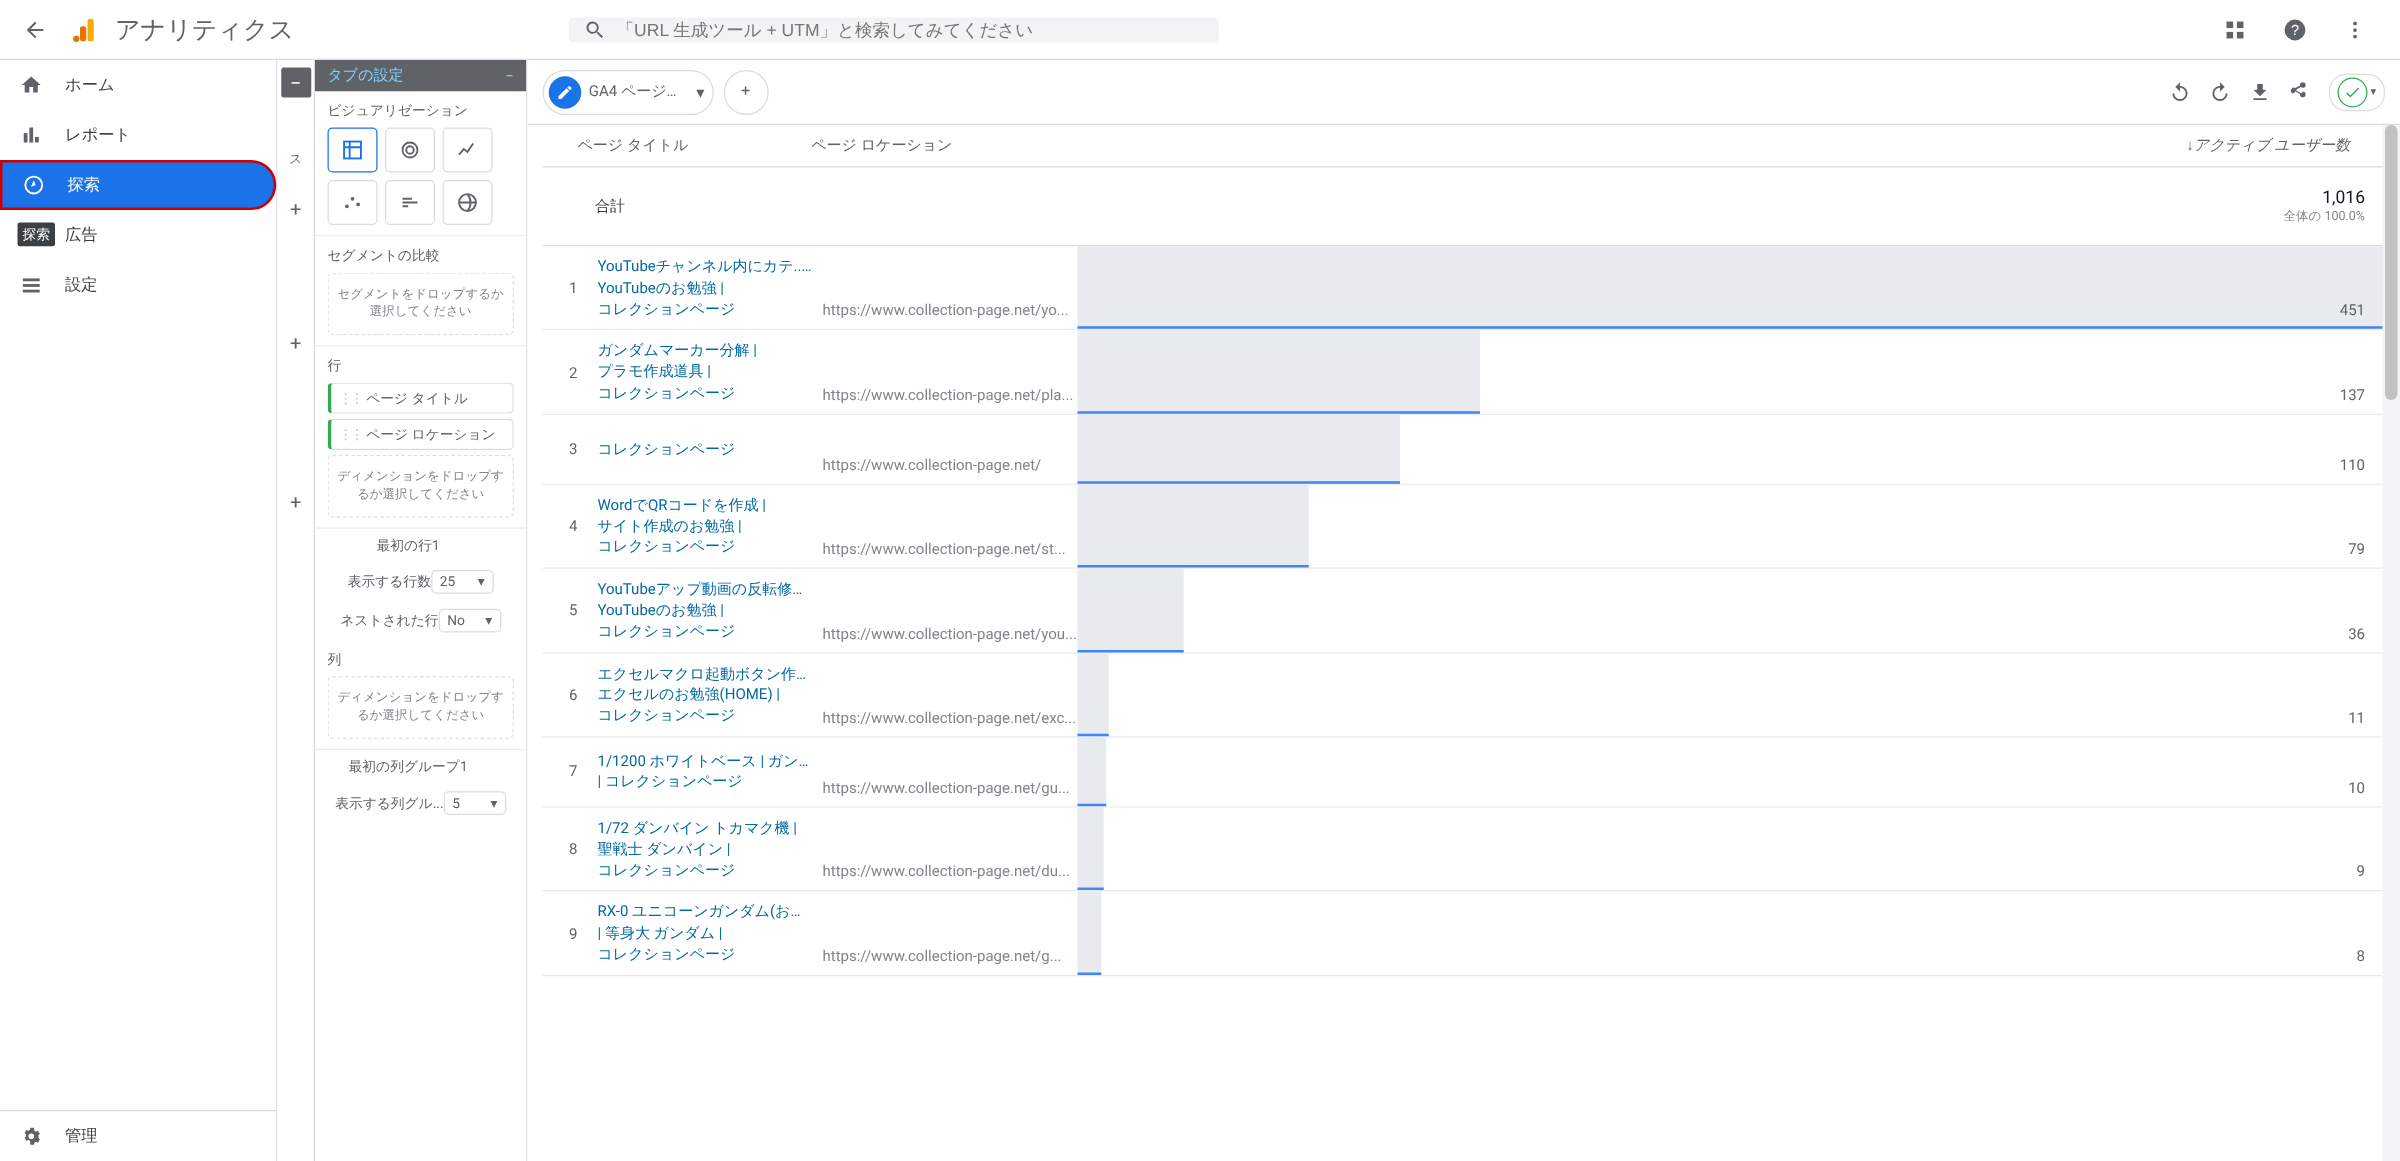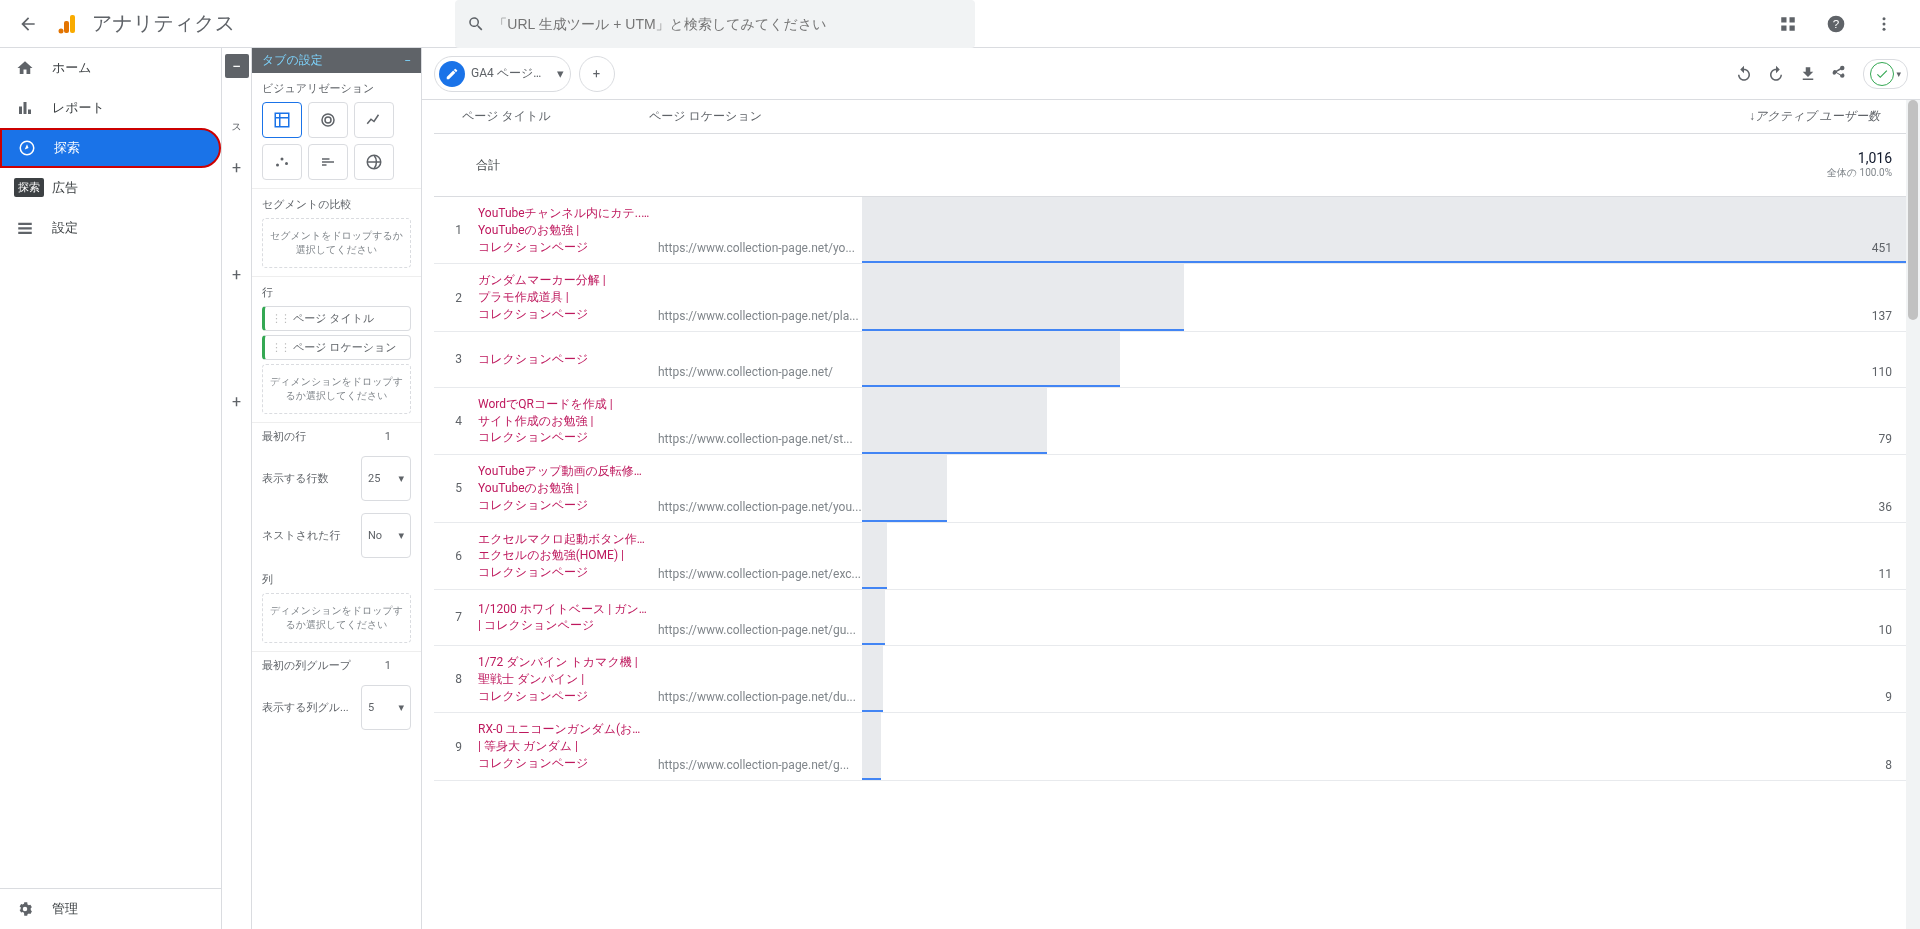--- a/index.html
+++ b/index.html
@@ -2,21 +2,21 @@
 <html><head>
 <meta charset="utf-8">
 <style>
 * { box-sizing: border-box; margin: 0; padding: 0; }
 body { font-family: "Roboto", Arial, sans-serif; font-size: 13px; color: #3c4043; background: #fff; overflow: hidden; }
 
 .header { display: flex; align-items: center; height: 48px; padding: 0 8px; border-bottom: 1px solid #dadce0; }
 .back-btn { width: 40px; height: 40px; display:flex; align-items:center; justify-content:center; cursor:pointer; border-radius:50%; }
 .logo { width: 24px; height: 24px; margin: 0 8px; display:flex; align-items:center; }
 .app-title { font-size: 20px; color: #5f6368; margin-left: 4px; }
-.search-bar { display:flex; align-items:center; background:#f1f3f4; border-radius:4px; height:48px; margin-left: 220px; padding: 0 12px; width: 520px; }
+.search-bar { display:flex; align-items:center; background:#f1f3f4; border-radius:4px; height:20px; margin-left: 220px; padding: 0 12px; width: 520px; }
 .search-bar span.sicon { color:#5f6368; margin-right:8px; }
 .search-bar input { border:none; background:transparent; outline:none; width:100%; font-size:14px; color:#5f6368; }
 .header-right { margin-left:auto; display:flex; align-items:center; gap:8px; padding-right:8px; }
 .icon-btn { width:40px; height:40px; display:flex; align-items:center; justify-content:center; color:#5f6368; cursor:pointer; border-radius:50%; }
 
 .main { display:flex; height: calc(100vh - 48px); }
 
 .sidebar { width: 222px; border-right: 1px solid #dadce0; display:flex; flex-direction:column; }
 .sidebar-item { display:flex; align-items:center; height:40px; padding:0 16px; color:#3c4043; cursor:pointer; gap:16px; }
 .sidebar-item.active { background:#1a73e8; color:#fff; border-radius: 0 20px 20px 0; border:2px solid #c00; position:relative; }
@@ -31,22 +31,22 @@
 .tab-settings { width: 170px; border-right:1px solid #dadce0; overflow-y:auto; font-size:11px; color:#5f6368; padding-bottom:20px; }
 .ts-header { background:#5f6368; color:#7dd3fc; display:flex; align-items:center; justify-content:space-between; padding: 4px 10px; font-size:12px; }
 .ts-section { padding: 8px 10px; border-bottom: 1px solid #eee; }
 .ts-label { color:#5f6368; font-size:11px; margin-bottom:6px; }
 .viz-grid { display:grid; grid-template-columns: repeat(3, 40px); gap:6px; }
 .viz-cell { width:40px; height:36px; border:1px solid #dadce0; border-radius:4px; display:flex; align-items:center; justify-content:center; color:#5f6368; }
 .viz-cell.selected { border-color:#1a73e8; color:#1a73e8; }
 .dropzone { border:1px dashed #dadce0; border-radius:4px; padding:10px 6px; text-align:center; color:#80868b; font-size:10px; line-height:1.4; }
 .chip { display:flex; align-items:center; border:1px solid #dadce0; border-left:3px solid #34a853; border-radius:4px; padding:4px 6px; margin-bottom:4px; font-size:11px; color:#5f6368; }
 .chip .drag { color:#bbb; margin-right:4px; letter-spacing:-2px; }
-.ts-row { display:flex; align-items:center; justify-content:space-between; padding: 6px 10px; }
-.ts-select { border:1px solid #dadce0; border-radius:4px; padding:15px 6px; display:flex; align-items:center; gap:8px; min-width:50px; justify-content:space-between; }
+.ts-row { display:flex; align-items:center; justify-content:center; padding: 6px 10px; }
+.ts-select { border:1px solid #dadce0; border-radius:4px; padding:2px 6px; display:flex; align-items:center; gap:8px; min-width:50px; justify-content:space-between; }
 
 .report-area { flex:1; display:flex; flex-direction:column; background:#fff; position:relative; overflow:hidden; }
 .tab-bar { display:flex; align-items:center; height:52px; padding: 8px 12px; gap:4px; border-bottom:1px solid #dadce0; }
 .tab-chip { display:flex; align-items:center; border:1px solid #dadce0; border-radius: 18px; padding: 4px 6px 4px 4px; gap:6px; }
 .tab-chip .tc-icon { background:#1a73e8; color:#fff; width:26px; height:26px; border-radius:50%; display:flex; align-items:center; justify-content:center; }
 .tab-chip .tc-label { font-size:12px; color:#5f6368; max-width:80px; overflow:hidden; text-overflow:ellipsis; white-space:nowrap; }
 .tab-add { width:36px; height:36px; border:1px solid #dadce0; border-radius:50%; display:flex; align-items:center; justify-content:center; color:#5f6368; margin-left:4px; }
 .tab-bar-right { margin-left:auto; display:flex; align-items:center; gap:14px; color:#5f6368; }
 .status-ok { width:24px; height:24px; border:1px solid #34a853; border-radius:50%; color:#34a853; display:flex; align-items:center; justify-content:center; position:relative; }
 .status-caret { font-size:9px; color:#5f6368; margin-left:2px; }
@@ -59,21 +59,21 @@
 
 .total-row { display:flex; border-bottom:1px solid #dadce0; padding: 16px 0; align-items:center; }
 .total-row .tl { width:430px; padding-left:42px; font-size:12px; }
 .total-row .tr { flex:1; text-align:right; padding-right:28px; }
 .total-val { font-size:14px; color:#0f172a; }
 .total-sub { font-size:10px; color:#80868b; }
 
 .data-row { display:flex; border-bottom:1px solid #e8eaed; min-height:56px; align-items:stretch; }
 .row-num { width:40px; display:flex; align-items:center; justify-content:flex-end; padding-right:12px; color:#5f6368; font-size:12px; }
 .row-title { width:180px; display:flex; flex-direction:column; justify-content:center; padding:8px 4px; font-size:12px; line-height:1.4; }
-.row-title .l { color:#be185d; overflow:hidden; text-overflow:ellipsis; white-space:nowrap; }
+.row-title .l { color:#0369a1; overflow:hidden; text-overflow:ellipsis; white-space:nowrap; }
 .row-url { width:208px; display:flex; align-items:flex-end; padding:8px 4px; color:#80868b; font-size:12px; overflow:hidden; text-overflow:ellipsis; white-space:nowrap; }
 .row-bar { flex:1; position:relative; display:flex; align-items:stretch; }
 .bar-fill { position:absolute; top:0; bottom:0; left:0; background:#e8eaed; }
 .bar-line { position:absolute; bottom:0; left:0; height:2px; background:#4285f4; }
 .row-val { position:absolute; right:28px; bottom:8px; font-size:12px; color:#5f6368; }
 .scrollbar-fake { position:absolute; right:0; top:52px; bottom:0; width:14px; background:#f1f3f4; }
 .scroll-thumb { position:absolute; left:2px; right:2px; top:0; height:220px; background:#c1c1c1; border-radius:6px; }
 
 svg { display:block; }
 </style>

